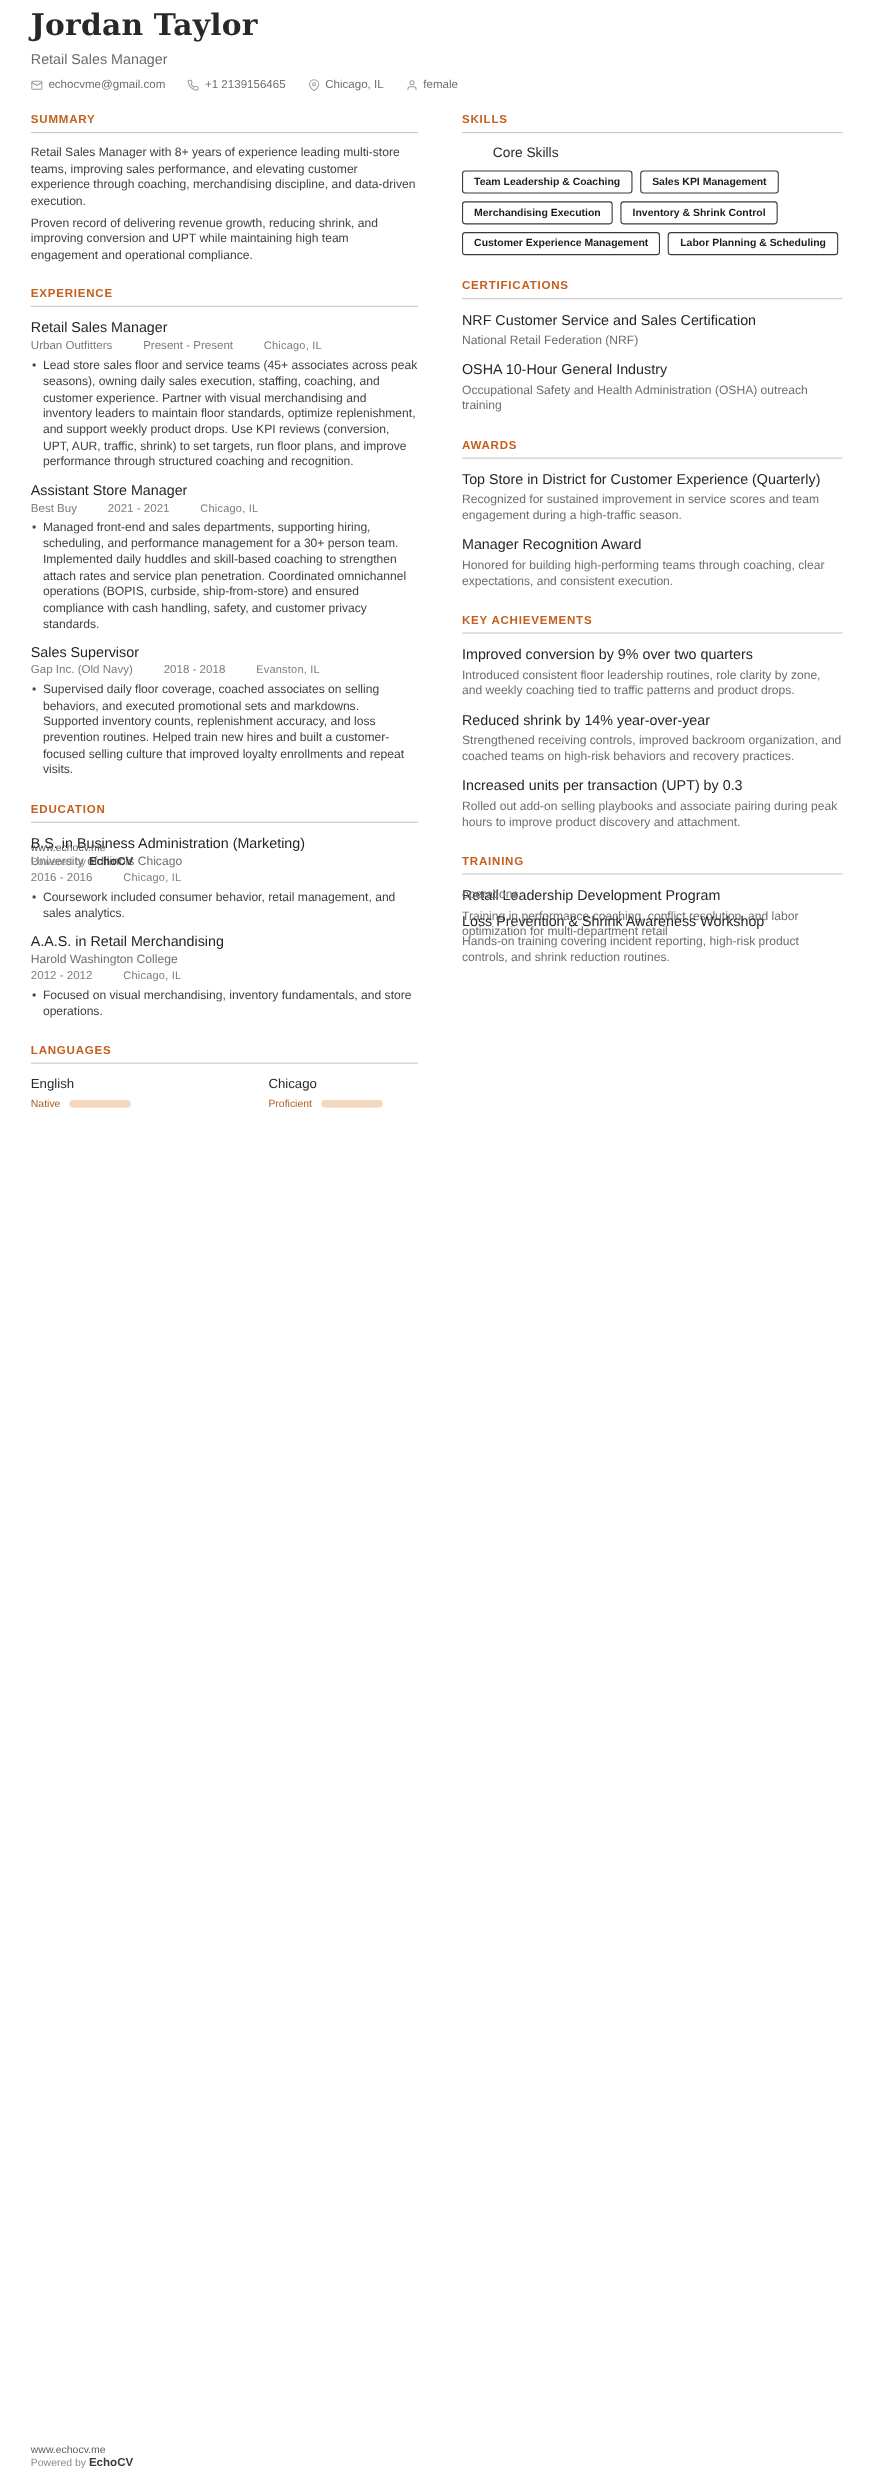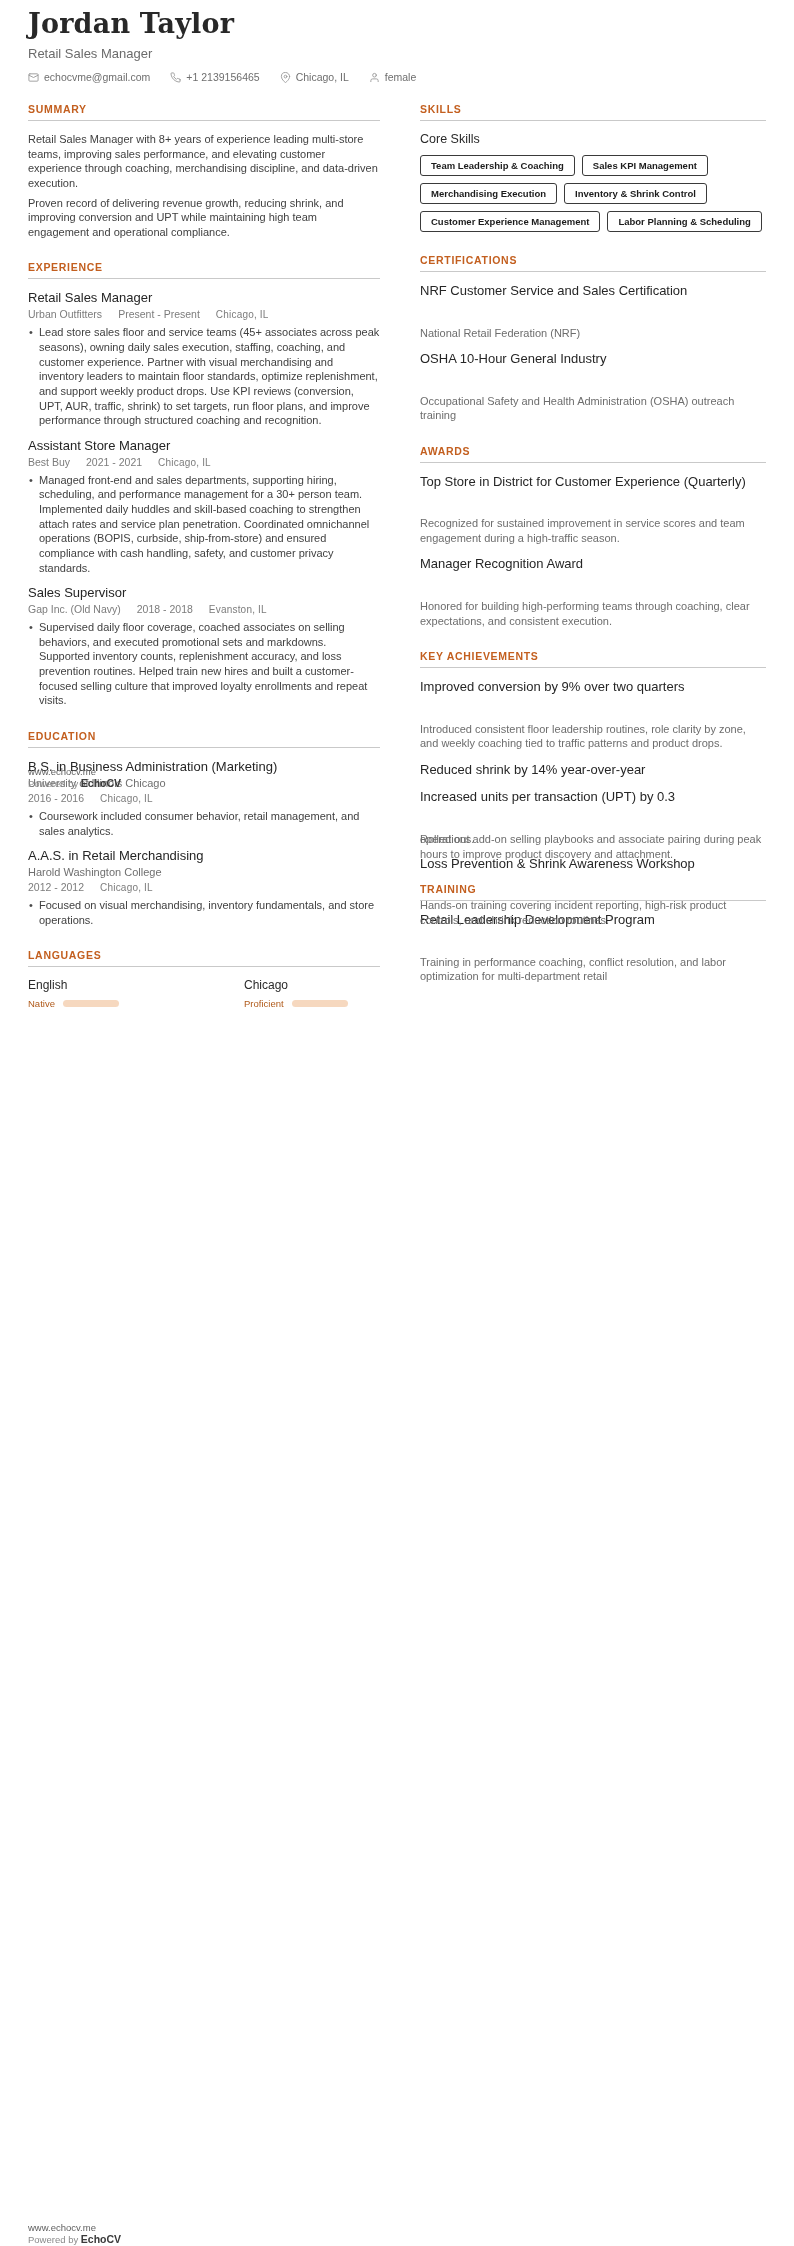--- a/index.html
+++ b/index.html
@@ -22,45 +22,45 @@
 
   .section { margin-bottom:22px; }
   .sec-h { font-size:10.5px; font-weight:700; letter-spacing:.7px; color:#c35f1f;
            text-transform:uppercase; padding-bottom:5px; border-bottom:1px solid #c9c9c9; margin-bottom:11px; }
 
   .para { font-size:11px; line-height:1.33; color:#414141; margin-bottom:5px; }
 
   
   .entry { margin-bottom:10px; }
   .entry-title { font-size:13px; color:#252525; margin-bottom:3px; }
-  .entry-meta { display:flex; gap:16px; align-items:baseline; font-size:10.5px; color:#7c7c7c; margin-bottom:5px; flex-wrap:wrap; }
+  .entry-meta { display:flex; gap:28px; align-items:baseline; font-size:10.5px; color:#7c7c7c; margin-bottom:5px; flex-wrap:wrap; }
   .entry-meta .loc { font-size:10px; letter-spacing:.2px; }
   .entry-sub { font-size:11px; color:#6f6f6f; margin-bottom:3px; }
   .bullets { list-style:none; }
   .bullets li { position:relative; padding-left:11px; font-size:11px; line-height:1.33; color:#414141; margin-bottom:2px; }
   .bullets li::before { content:"•"; position:absolute; left:1px; color:#4a4a4a; }
 
   
   .langs { display:flex;justify-content:space-between; }
   .lang { width:136px; }
   .lang-name { font-size:12px; color:#2a2a2a; margin-bottom:6px; }
   .lang-row { display:flex; align-items:center; gap:8px; }
   .lang-level { font-size:9.5px; color:#b05a1a; }
   .bar { width:56px; height:7px; border-radius:4px; background:#f6d8bf; overflow:hidden; }
   .bar-fill { height:100%; border-radius:4px; background:#e8731c; }
 
   
-  .group-h { font-size:12.5px; color:#2a2a2a; margin-bottom:9px; }
+  .group-h { font-size:12.5px; color:#2a2a2a; margin-bottom:9px;margin-left:28px; }
   .tags { display:flex; flex-wrap:wrap; gap:7px; }
   .tag { border:1px solid #3a3a3a; border-radius:3px; padding:4px 10px; font-size:9.5px; font-weight:700; color:#1c1c1c; background:#fff; }
 
   
   .item { margin-bottom:11px; }
   .item-title { font-size:13px; color:#262626; line-height:1.28; margin-bottom:3px; }
-  .item-desc { font-size:11px; color:#6d6d6d; line-height:1.32;margin-top:26px; }
+  .item-desc { font-size:11px; color:#6d6d6d; line-height:1.32; }
 
   
   .footer { position:absolute; left:28px; right:28px; display:flex; justify-content:space-between; align-items:baseline; font-size:9.5px;flex-direction:column; }
   .footer-1 { top:766px; }
   .footer-2 { top:2222px; }
   .site-link { color:#5f5f5f; text-decoration:none; }
   .powered { color:#8a8a8a; }
   .powered .brand { color:#3a3a3a; font-weight:700; font-size:10.5px; }
 </style>
 </head>
@@ -252,20 +252,21 @@
     </section>
 
     <section class="section">
       <div class="sec-h">KEY ACHIEVEMENTS</div>
       <div class="item">
         <div class="item-title">Improved conversion by 9% over two quarters</div>
         <div class="item-desc">Introduced consistent floor leadership routines, role clarity by zone, and weekly coaching tied to traffic patterns and product drops.</div>
       </div>
       <div class="item">
         <div class="item-title">Reduced shrink by 14% year-over-year</div>
+        <div class="item-desc">Strengthened receiving controls, improved backroom organization, and coached teams on high-risk behaviors and recovery practices.</div>
       </div>
       <div class="item">
         <div class="item-title">Increased units per transaction (UPT) by 0.3</div>
         <div class="item-desc">Rolled out add-on selling playbooks and associate pairing during peak hours to improve product discovery and attachment.</div>
       </div>
     </section>
 
     <section class="section">
       <div class="sec-h">TRAINING</div>
       <div class="item">

